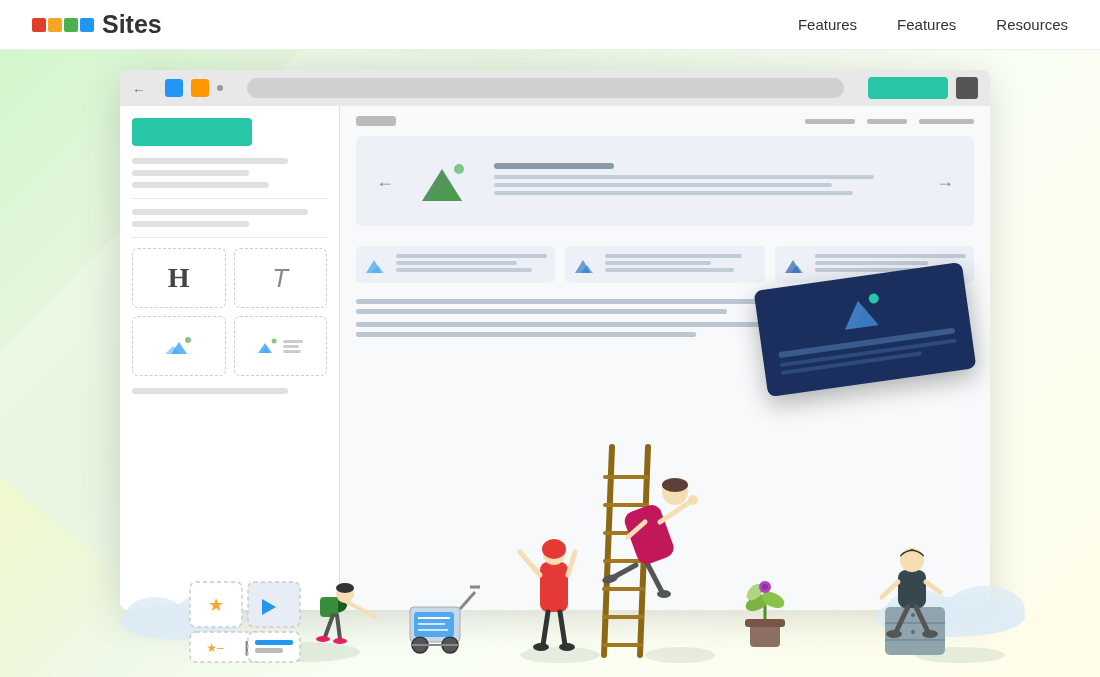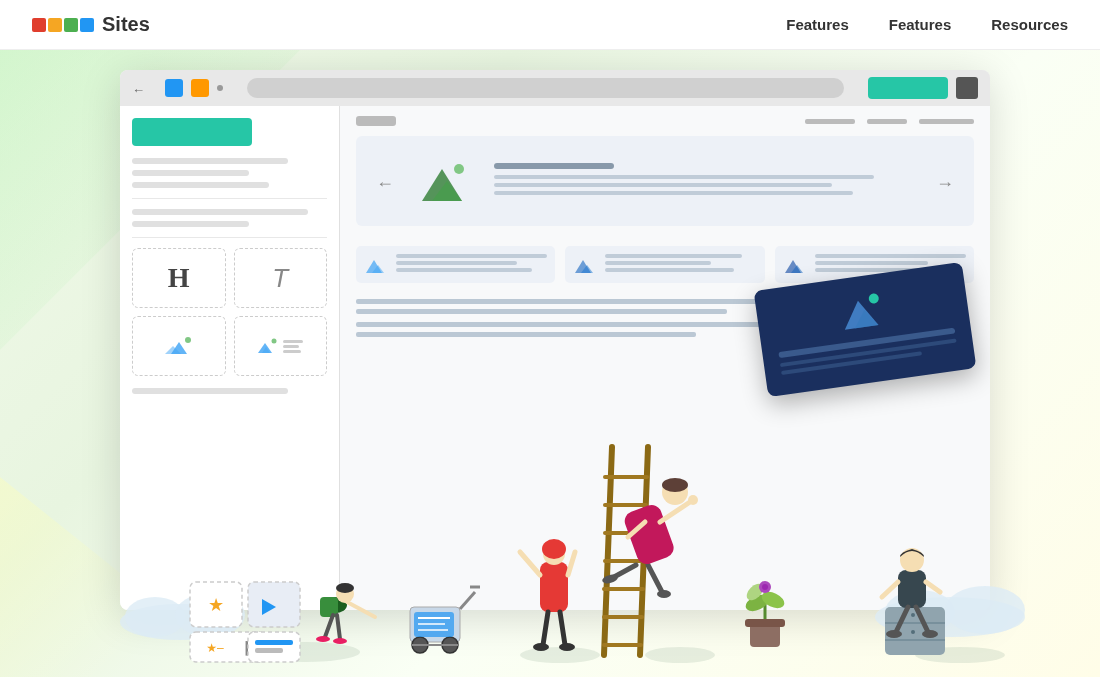--- a/index.html
+++ b/index.html
@@ -30,34 +30,33 @@
       display: inline-block;
       width: 14px;
       height: 14px;
       border-radius: 2px;
     }
     .zoho-logo .z1 { background: #e03e2d; }
     .zoho-logo .z2 { background: #f5a623; }
     .zoho-logo .z3 { background: #4caf50; }
     .zoho-logo .z4 { background: #2196f3; }
     .brand-name {
-      font-size: 20px;
+      font-size: 25px;
       font-weight: 600;
       color: #333;
     }
     .navbar-nav {
       display: flex;
       gap: 40px;
       list-style: none;
     }
     .navbar-nav a {
       text-decoration: none;
       color: #333;
       font-size: 15px;
-      font-weight: bold;
     }
 
     
     .hero {
       position: relative;
       width: 1100px;
       height: 627px;
       overflow: hidden;
       background: linear-gradient(135deg, #f0f9e8 0%, #e8f5e0 30%, #fafff5 60%, #fffde8 100%);
     }

